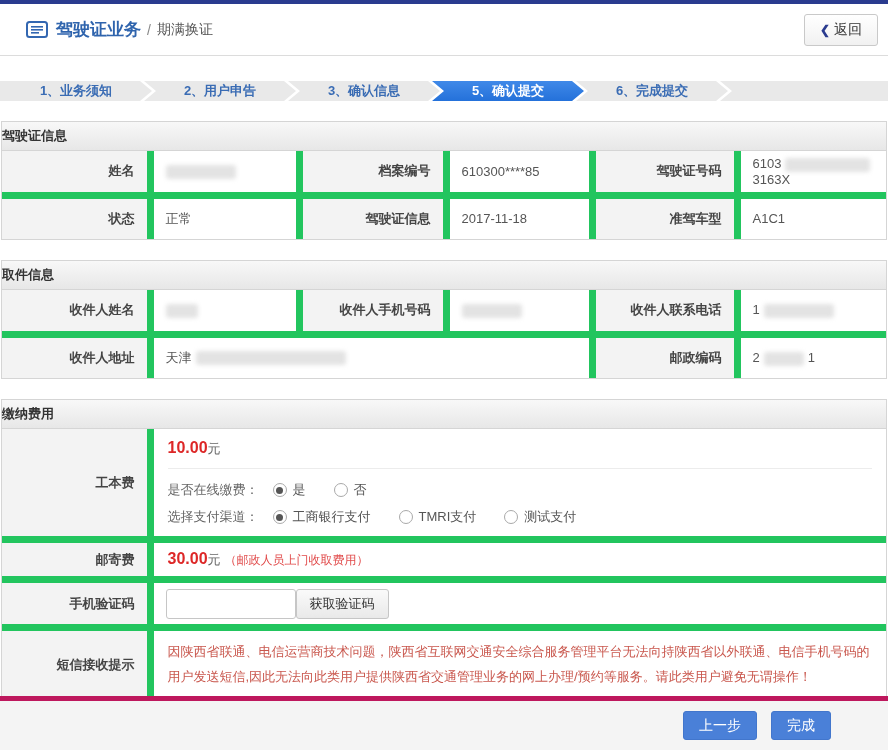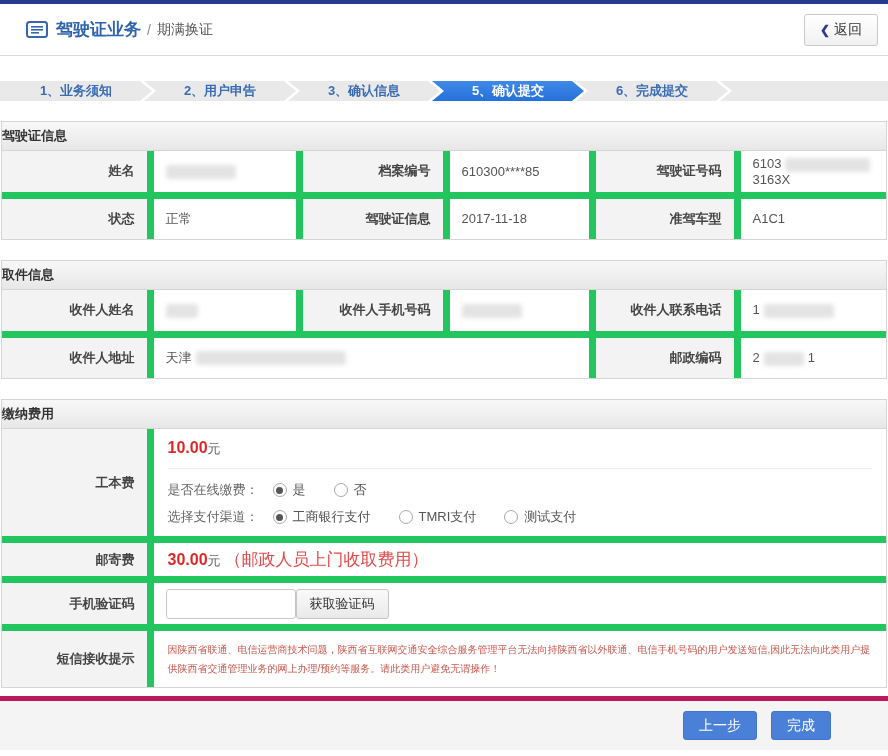--- a/index.html
+++ b/index.html
@@ -72,21 +72,21 @@
     background:#e3e3e3; filter:blur(2px); vertical-align:middle;
     margin:0 4px;
   }
   .redact:first-child { margin-left:0; }
   .w32{width:32px}.w40{width:40px}.w60{width:60px}.w70{width:70px}.w85{width:85px}.w150{width:150px}
 
   
   .pay-cell { padding:10px 14px; }
   .fee-amount { color:#dd2727; font-weight:bold; font-size:16px; }
   .fee-unit { color:#666; font-size:13px; }
-  .fee-note { color:#e14b4b; font-size:17px; margin-left:4px;margin-top:28px; }
+  .fee-note { color:#e14b4b; font-size:12px; margin-left:4px;margin-top:28px; }
   .pay-divider { border-top:1px solid #ececec; margin:10px 0 12px 0; }
   .radio-line { display:flex; align-items:center; margin-top:9px; color:#666; }
   .radio-question { margin-right:14px; }
   .radio { display:inline-flex; align-items:center; margin-right:28px; cursor:pointer; }
   .radio-circle {
     width:14px; height:14px; border-radius:50%;
     border:1px solid #a9a9a9; background:#fff;
     display:inline-flex; align-items:center; justify-content:center;
     margin-right:6px;
   }
@@ -101,21 +101,21 @@
   .captcha-input {
     width:130px; height:30px; border:1px solid #c6c6c6; border-radius:3px;
     padding:0 8px; font-size:13px; font-family:inherit;
   }
   .captcha-btn {
     height:30px; padding:0 13px; border:1px solid #c6c6c6; border-radius:3px;
     background:linear-gradient(#fafafa,#e9e9e9); color:#333; font-size:13px;
     font-family:inherit; cursor:pointer;
   }
   .sms-text {
-    padding:9px 14px; color:#c9574d; line-height:1.9; font-size:10px;
+    padding:9px 14px; color:#c9574d; line-height:1.9; font-size:13px;
   }
 
   
   .footer-strip {
     position:absolute; left:0; right:0; top:696px; height:54px;
     background:#f4f4f4; border-top:5px solid #be185d;
     display:flex; align-items:center; justify-content:flex-end;
     padding-right:57px; gap:14px;
   }
   .btn-blue {

